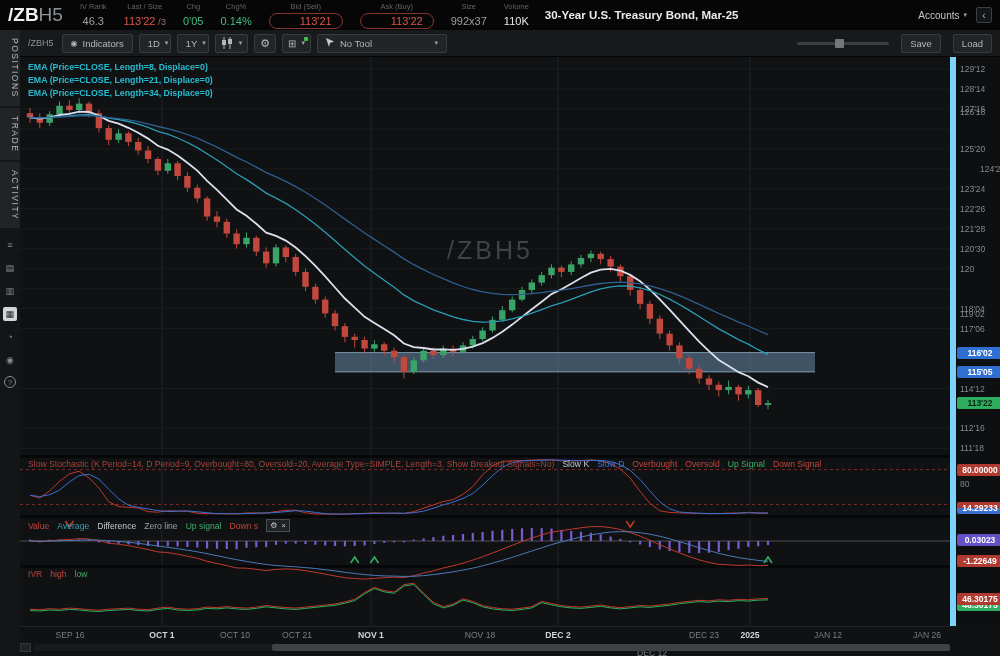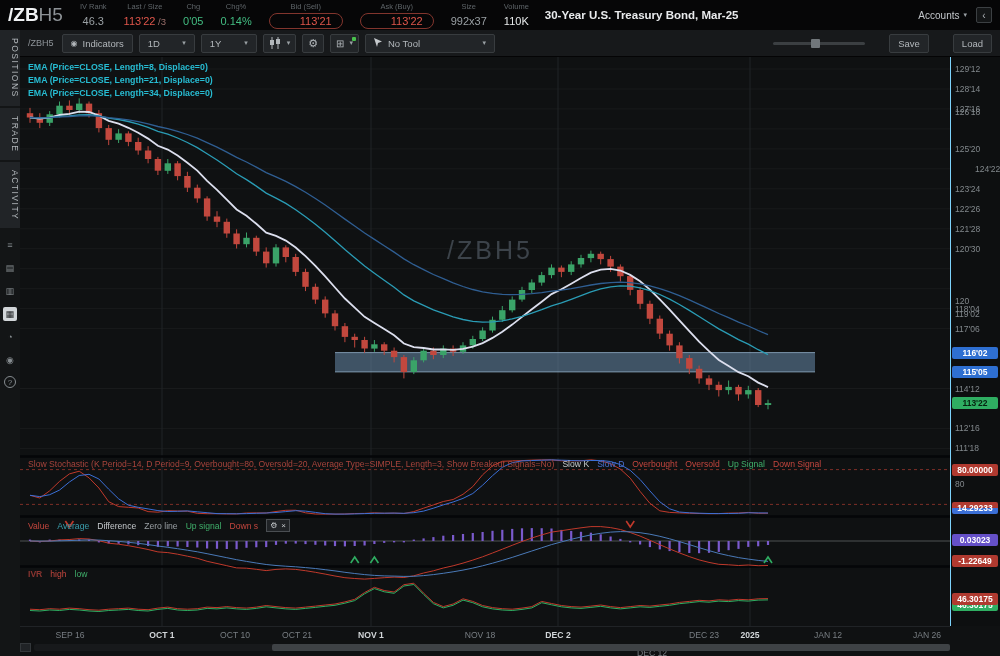--- a/index.html
+++ b/index.html
@@ -25,31 +25,31 @@
 .vtab{writing-mode:vertical-rl;font-size:8.5px;letter-spacing:1.5px;color:#b2b7bb;background:#212427;width:20px;text-align:center;padding:8px 0;margin-bottom:2px;cursor:pointer}
 .rail-icons{display:flex;flex-direction:column;align-items:center;margin-top:10px;gap:9px}
 .ricon{width:14px;height:14px;display:flex;align-items:center;justify-content:center;font-size:9px;color:#868c90;cursor:pointer}
 .ricon.active{background:#d2d6d9;color:#1c1e20;border-radius:2px}
 .ricon.help{border:1px solid #868c90;border-radius:50%;font-size:8px;width:12px;height:12px}
 
 .region{position:absolute;left:20px;top:30px;width:980px;height:626px;background:#0f1112}
 .ctoolbar{position:absolute;left:0;top:0;width:980px;height:27px;background:#17191b;border-bottom:1px solid #040405;display:flex;align-items:center;gap:6px;padding:0 8px;z-index:3}
 .tsym{font-size:9px;color:#8f959a;margin-right:2px}
 .tbtn{background:#222528;border:1px solid #383c3f;color:#b2b7bb;font-size:9.5px;height:19px;display:inline-flex;align-items:center;gap:5px;padding:0 8px;border-radius:2px;cursor:pointer;white-space:nowrap}
-.tsel{justify-content:space-between;width:56px}
+.tsel{justify-content:space-between;width:32px}
 .ticonbtn{justify-content:center;padding:0 5px;position:relative}
 .gdot{position:absolute;top:2px;right:2px;width:4px;height:4px;background:#49c04d;border-radius:1px}
 .notool{width:130px;justify-content:flex-start}
 .notool .caret{margin-left:auto}
-.tright{margin-left:auto;display:flex;align-items:center;gap:24px}
+.tright{margin-left:auto;display:flex;align-items:center;gap:12px}
 .slider{width:92px;height:3px;background:#3b3f42;position:relative;border-radius:2px}
 .sthumb{position:absolute;top:-3px;left:38px;width:9px;height:9px;background:#71777b;border-radius:1px;cursor:pointer}
 .chart-wrap{position:absolute;left:0;top:27px;width:930px;height:569px;cursor:crosshair}
 
-.price-axis{position:absolute;left:930px;top:27px;width:50px;height:569px;border-left:1px solid #7dd3fc;background:#0d0f10}
+.price-axis{position:absolute;left:930px;top:27px;width:50px;height:569px;border-left:6px solid #7dd3fc;background:#0d0f10}
 .axlabel{position:absolute;left:4px;font-size:8.5px;color:#82888c;line-height:10px;white-space:nowrap}
 .badge{position:absolute;left:1px;width:46px;text-align:center;font-size:8.5px;font-weight:bold;border-radius:2px;padding:1px 4px;color:#fff;line-height:10px;z-index:2}
 
 .emalabels{position:absolute;left:8px;top:32px;display:flex;flex-direction:column;gap:2px;z-index:2}
 .emalabel{font-size:8.8px;font-weight:bold;color:#27bcd2;line-height:11px;white-space:nowrap}
 .legend{position:absolute;left:8px;display:flex;gap:8px;align-items:center;font-size:8.6px;white-space:nowrap;z-index:2}
 .c-maroon{color:#a8443c}.c-white{color:#c6cacd}.c-blue{color:#4a6fd0}.c-red{color:#c4463e}
 .c-green{color:#3fae6a}.c-teal{color:#3a9fae}.c-gray{color:#9aa0a4}.c-dkred{color:#8a3530}
 .lgbox{display:inline-flex;gap:4px;border:1px solid #4a4e52;background:#202326;padding:0 3px;height:13px;align-items:center;font-size:8px;color:#c6cacd;cursor:pointer}
 
@@ -476,21 +476,21 @@
       <div class="axlabel" style="top: 7px;">129'12</div>
       <div class="axlabel" style="top: 26.9688px;">128'14</div>
       <div class="axlabel" style="top: 46.9375px;">127'16</div>
       <div class="axlabel" style="top: 50px;">126'18</div>
       <div class="axlabel" style="top: 86.875px;">125'20</div>
       <div class="axlabel" style="top: 106.844px; margin-left: 20px;">124'22</div>
       <div class="axlabel" style="top: 126.812px;">123'24</div>
       <div class="axlabel" style="top: 146.781px;">122'26</div>
       <div class="axlabel" style="top: 166.75px;">121'28</div>
       <div class="axlabel" style="top: 186.719px;">120'30</div>
-      <div class="axlabel" style="top: 206.688px; margin-top: 32px;">120</div>
+      <div class="axlabel" style="top: 206.688px;">120</div>
       <div class="axlabel" style="top: 226.656px; margin-top: 25px;">119'02</div>
       <div class="axlabel" style="top: 246.625px;">118'04</div>
       <div class="axlabel" style="top: 266.594px;">117'06</div>
       <div class="axlabel" style="top: 326.5px;">114'12</div>
       <div class="axlabel" style="top: 366.438px;">112'16</div>
       <div class="axlabel" style="top: 386.406px;">111'18</div>
       <div class="badge" style="top: 289.556px; background: rgb(46, 111, 209);">116'02</div>
       <div class="badge" style="top: 308.859px; background: rgb(46, 111, 209);">115'05</div>
       <div class="badge" style="top: 340.144px; background: rgb(47, 174, 98); color: rgb(6, 35, 15);">113'22</div>
       <div class="badge" style="top: 406.6px; background: rgb(176, 58, 48);">80.00000</div>

